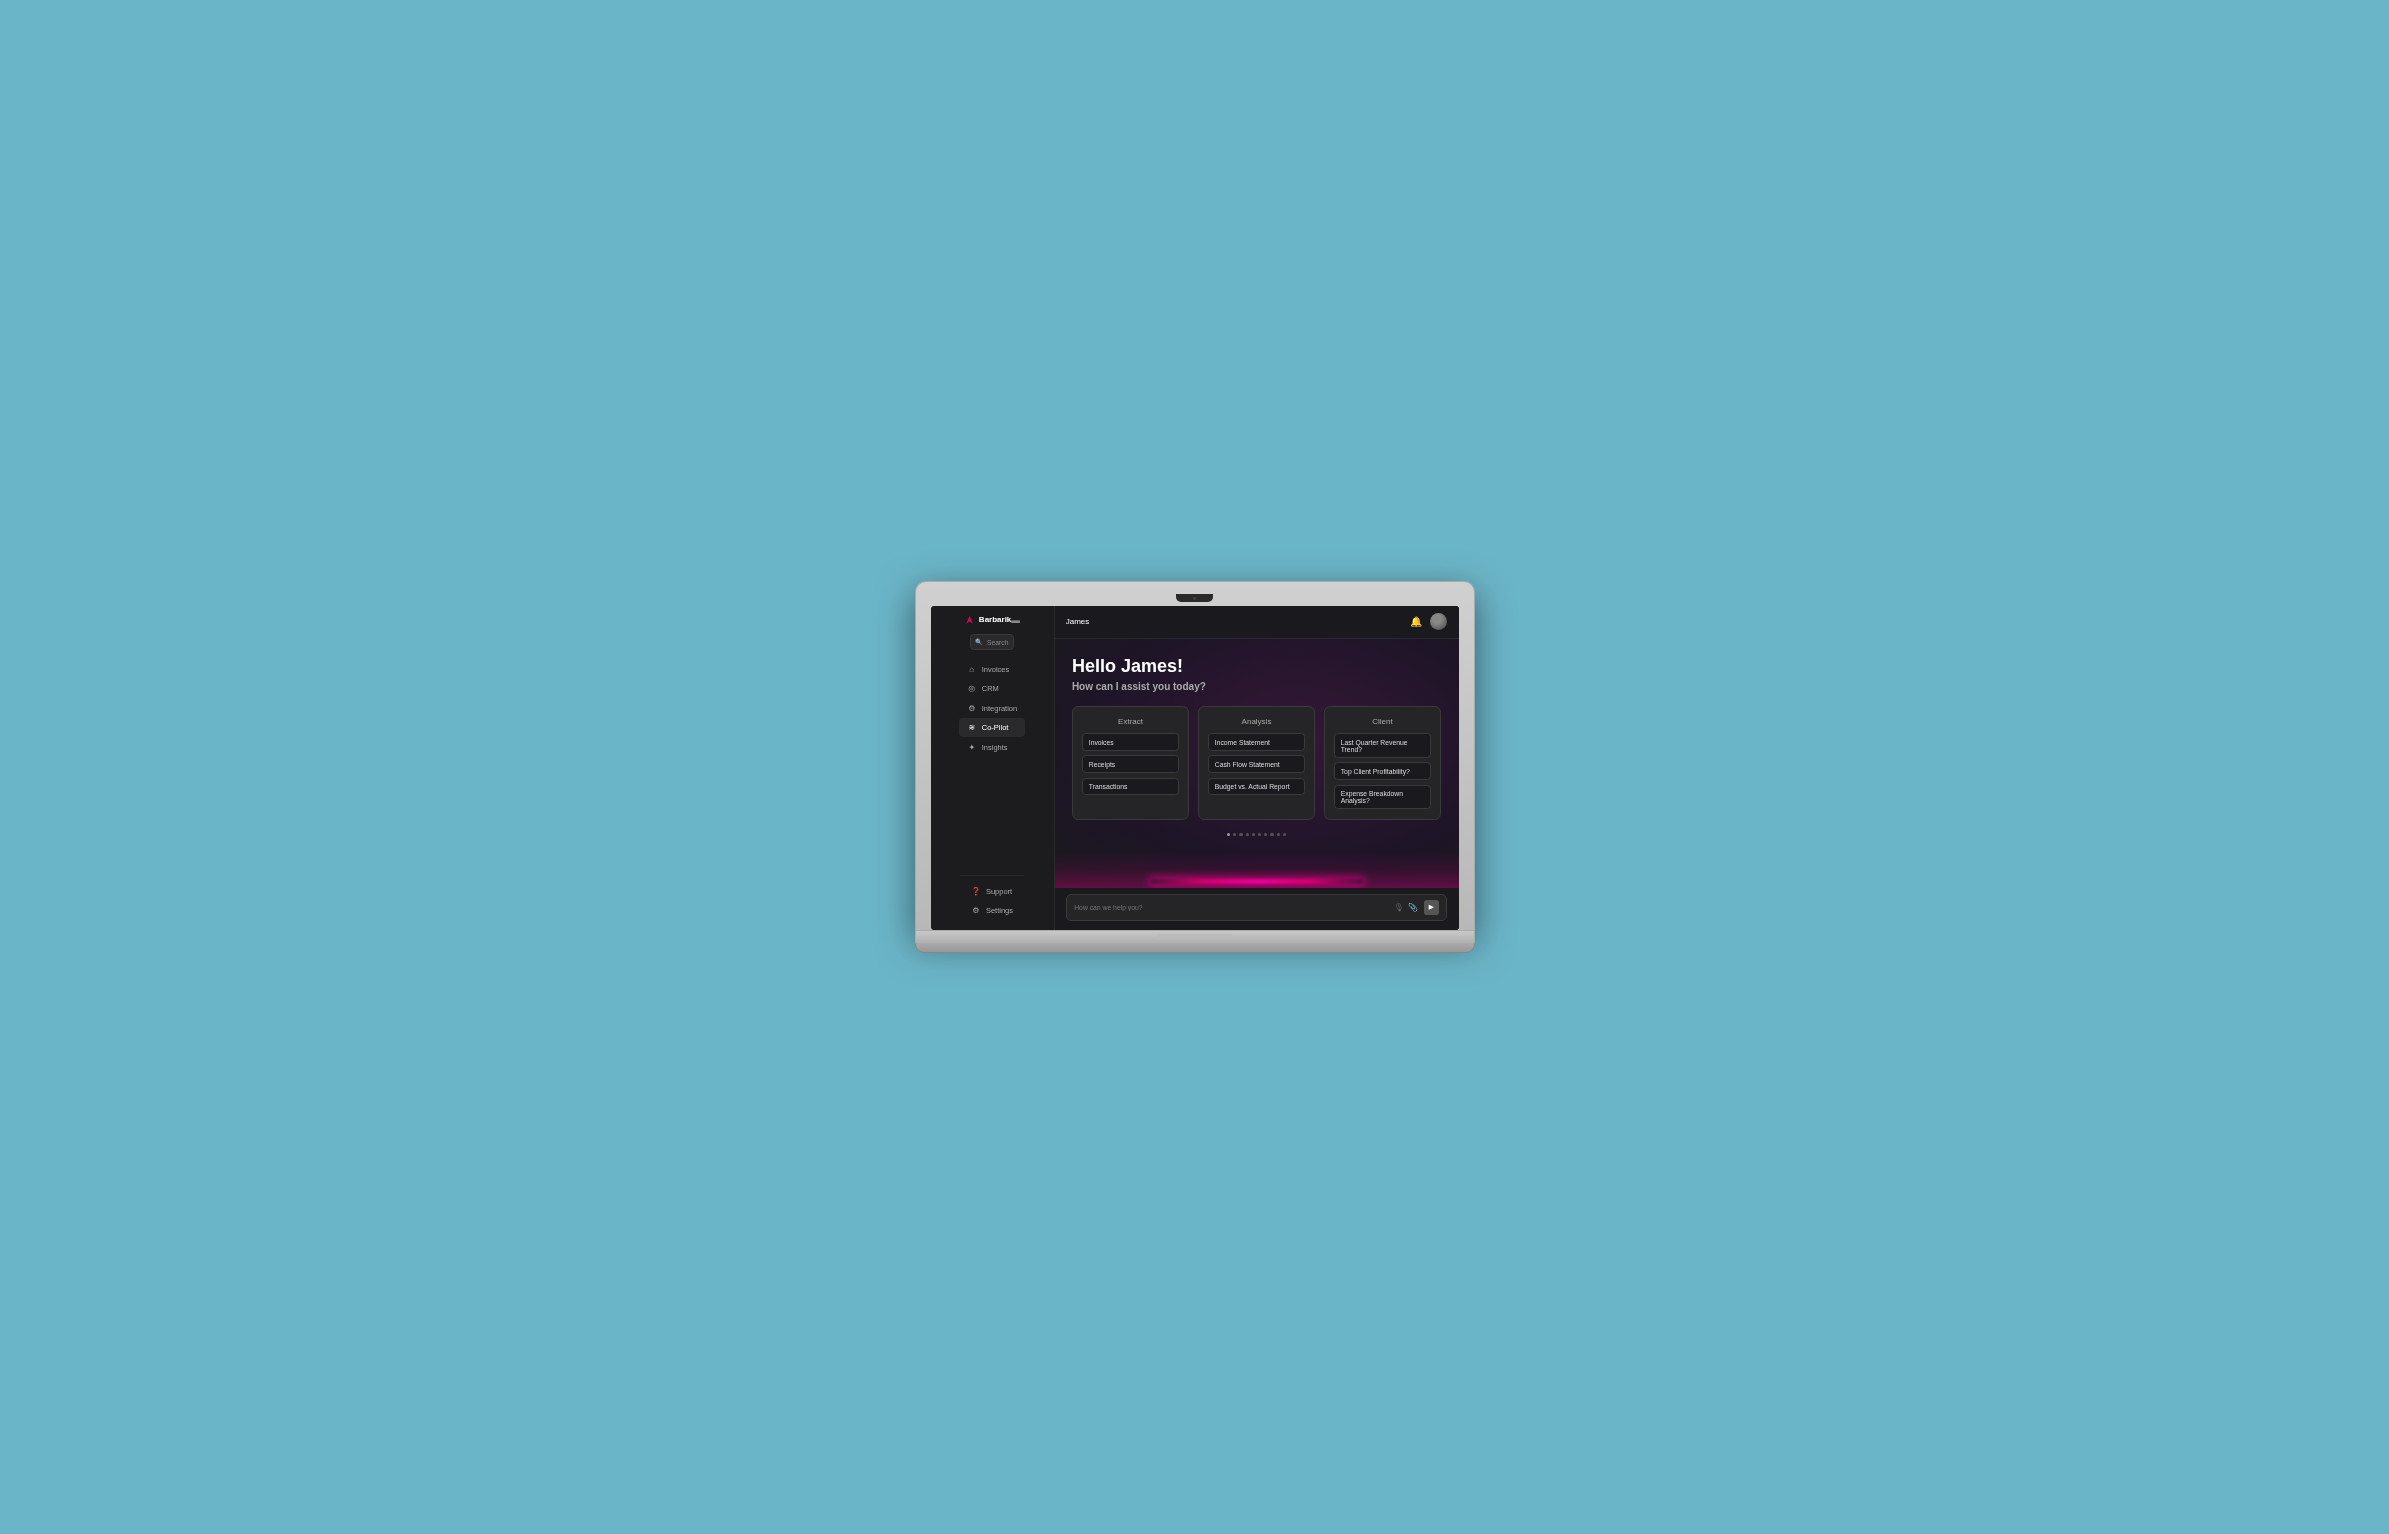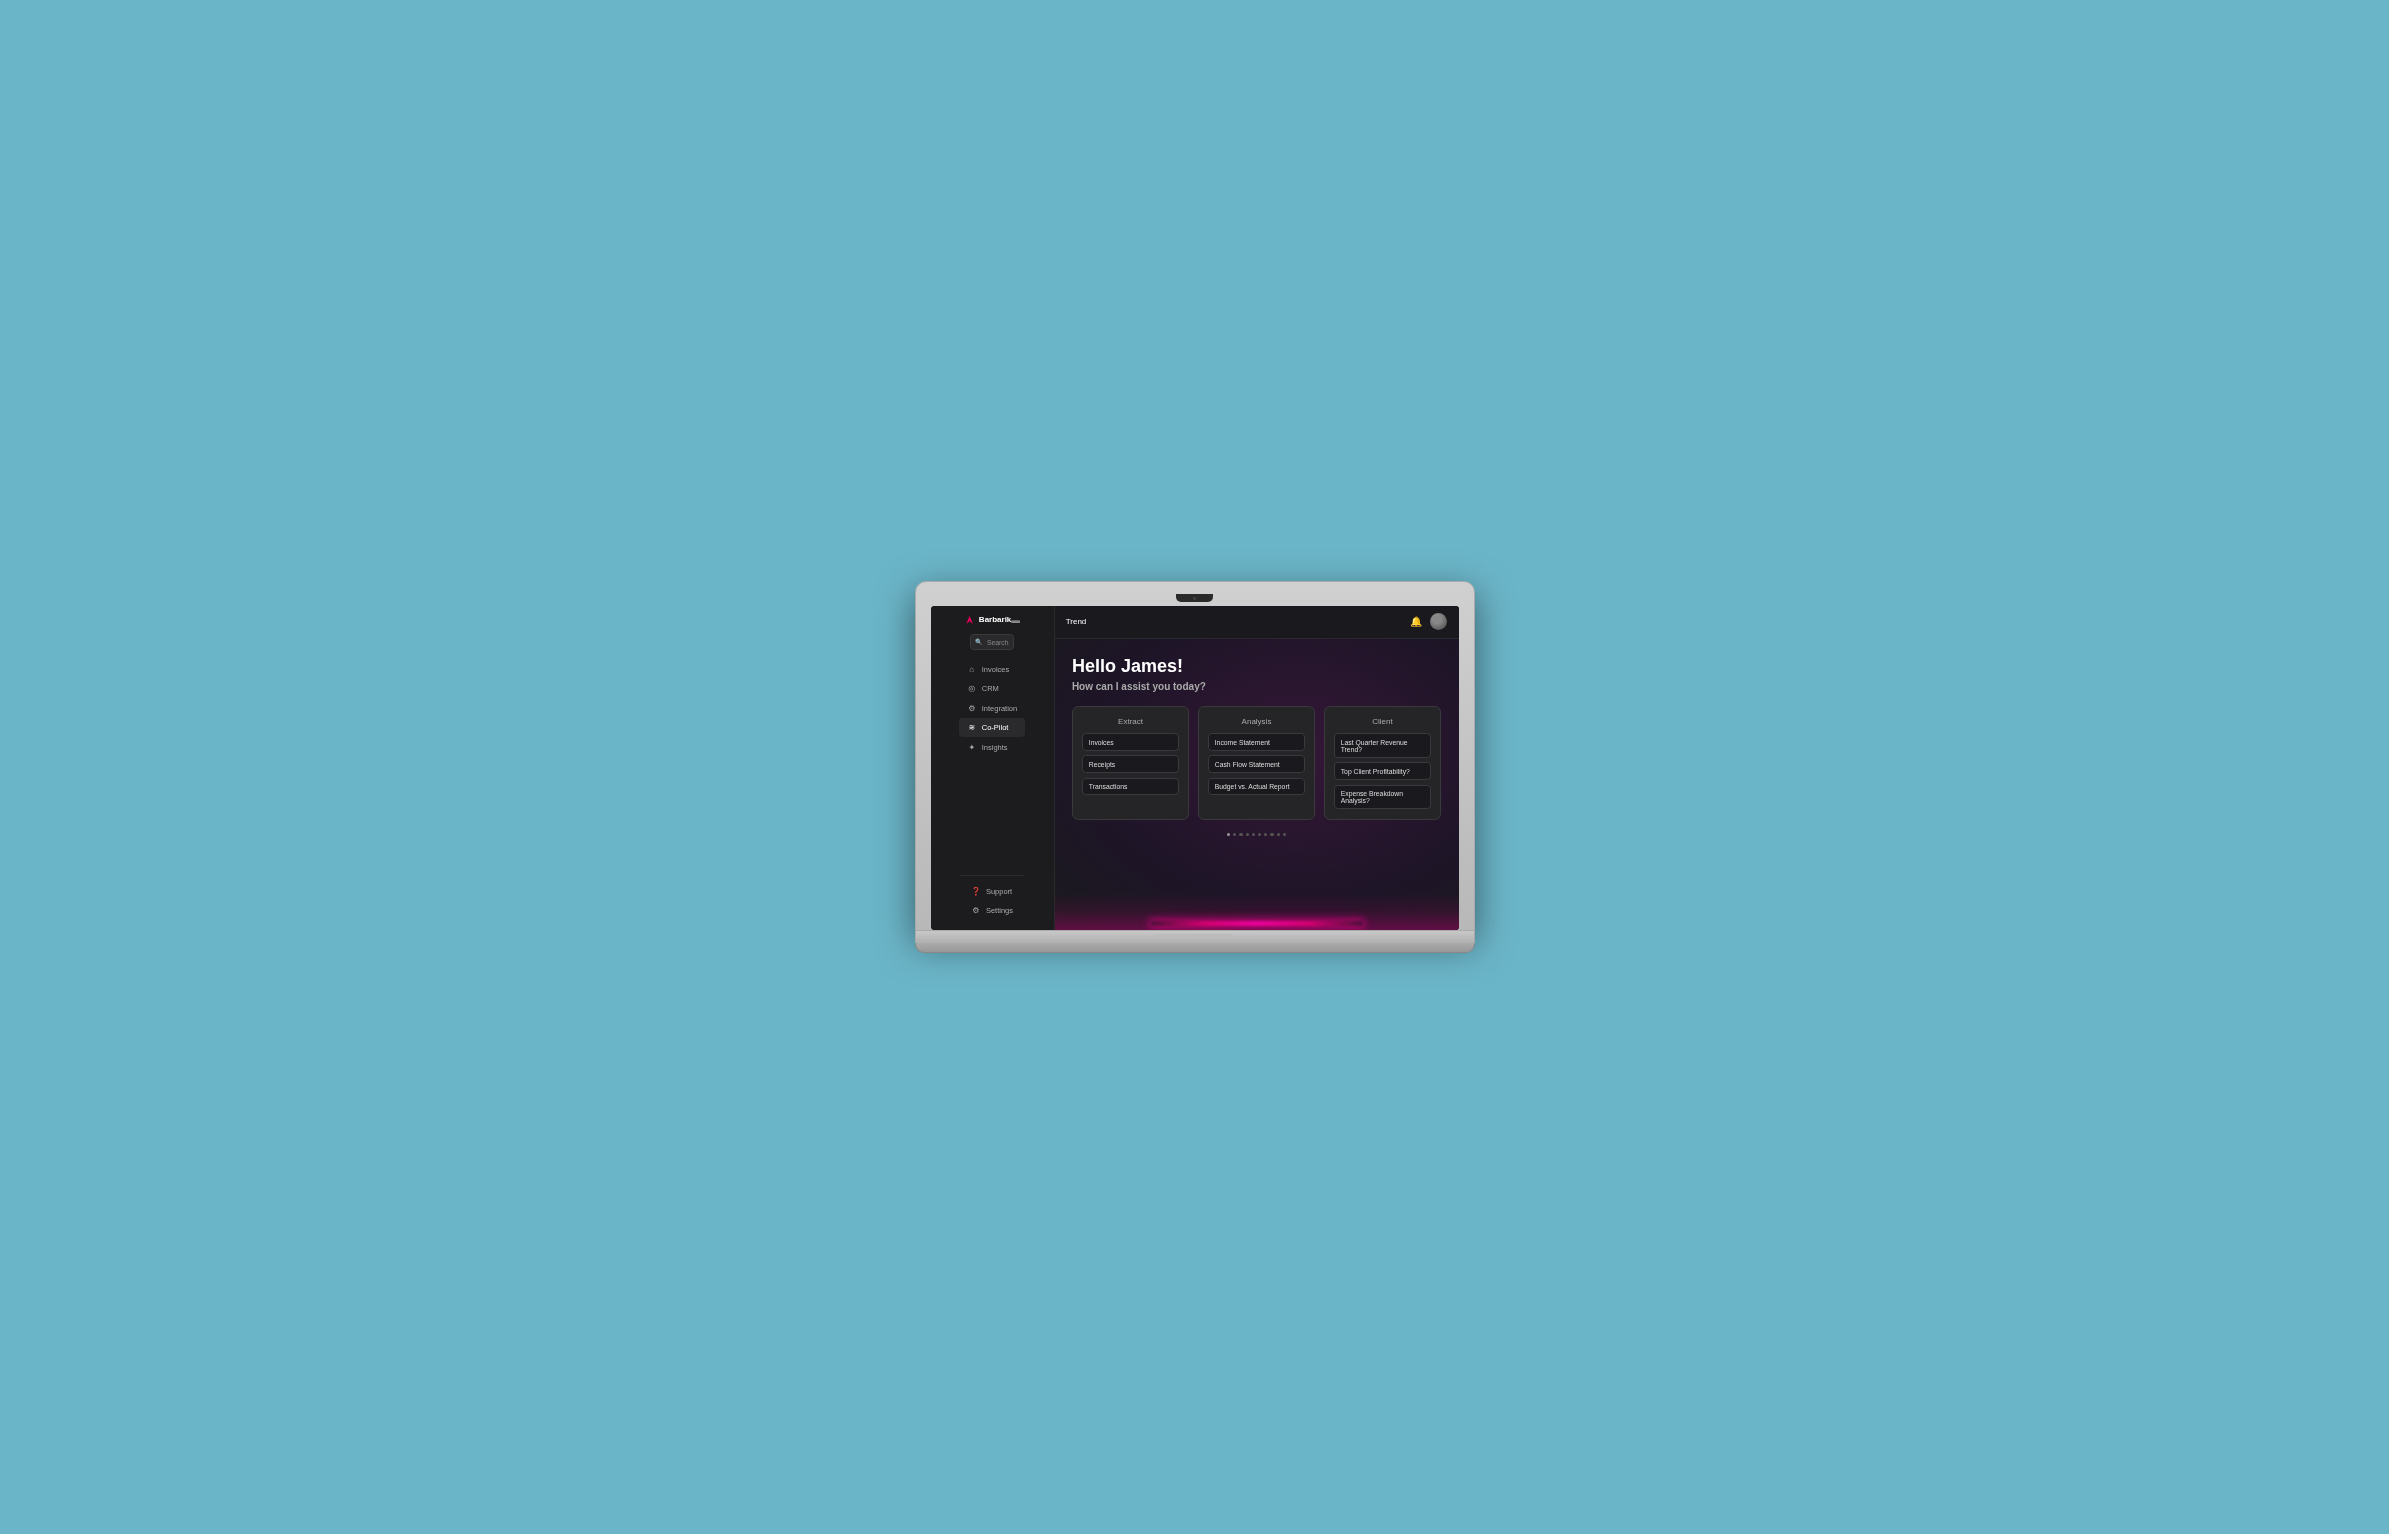--- a/index.html
+++ b/index.html
@@ -446,21 +446,21 @@
           </div>
           <div class="nav-item">
             <span class="nav-icon">⚙</span>
             <span>Settings</span>
           </div>
         </div>
       </div>
 
       <div class="main-content">
         <div class="top-bar">
-          <span class="beta-badge">Trend</span>
+          <span class="beta-badge">James</span>
           <div class="top-bar-actions">
             <span class="notif-icon">🔔</span>
             <div class="avatar">
               <div class="avatar-inner"></div>
             </div>
           </div>
         </div>
 
         <div class="chat-area chat-bg">
           <div class="chat-content">
@@ -503,20 +503,28 @@
               <div class="dot"></div>
               <div class="dot"></div>
             </div>
           </div>
 
           <div class="glow-bar">
             <div class="pink-bar"></div>
           </div>
         </div>
 
+        <div class="input-area">
+          <div class="input-box">
+            <input class="input-field" type="text" placeholder="How can we help you?" style="">
+            <span class="input-icon">🎙</span>
+            <span class="input-icon">📎</span>
+            <button class="send-btn">▶</button>
+          </div>
+        </div>
       </div>
 
     </div>
   </div>
   <div class="laptop-base">
     <div class="hinge-strip"></div>
   </div>
   <div class="laptop-foot"></div>
 </div>
 

